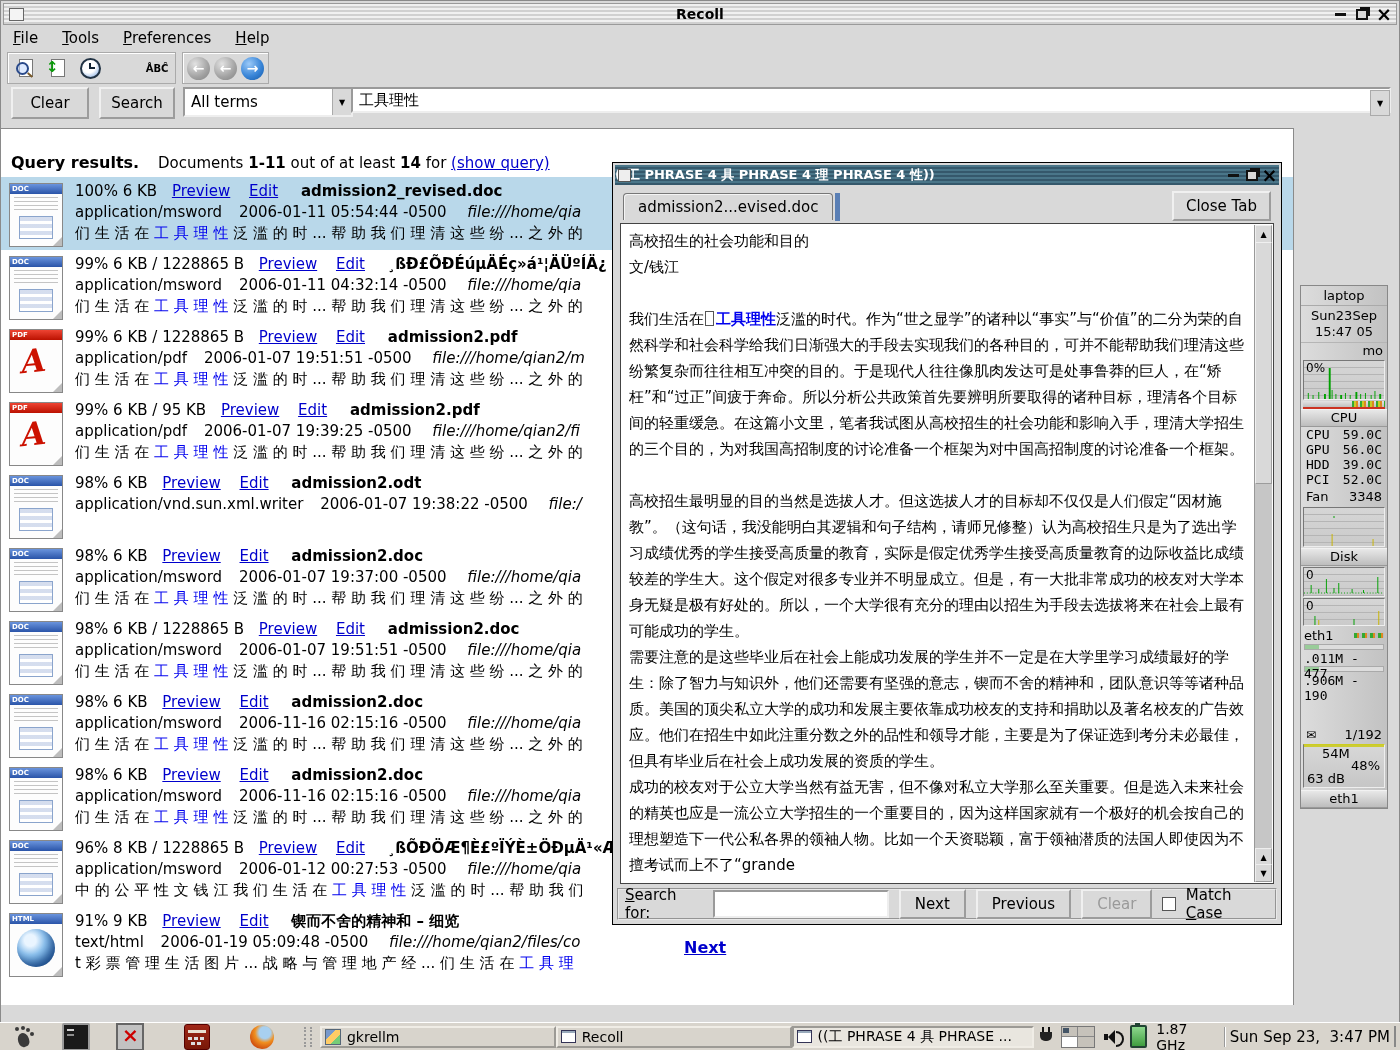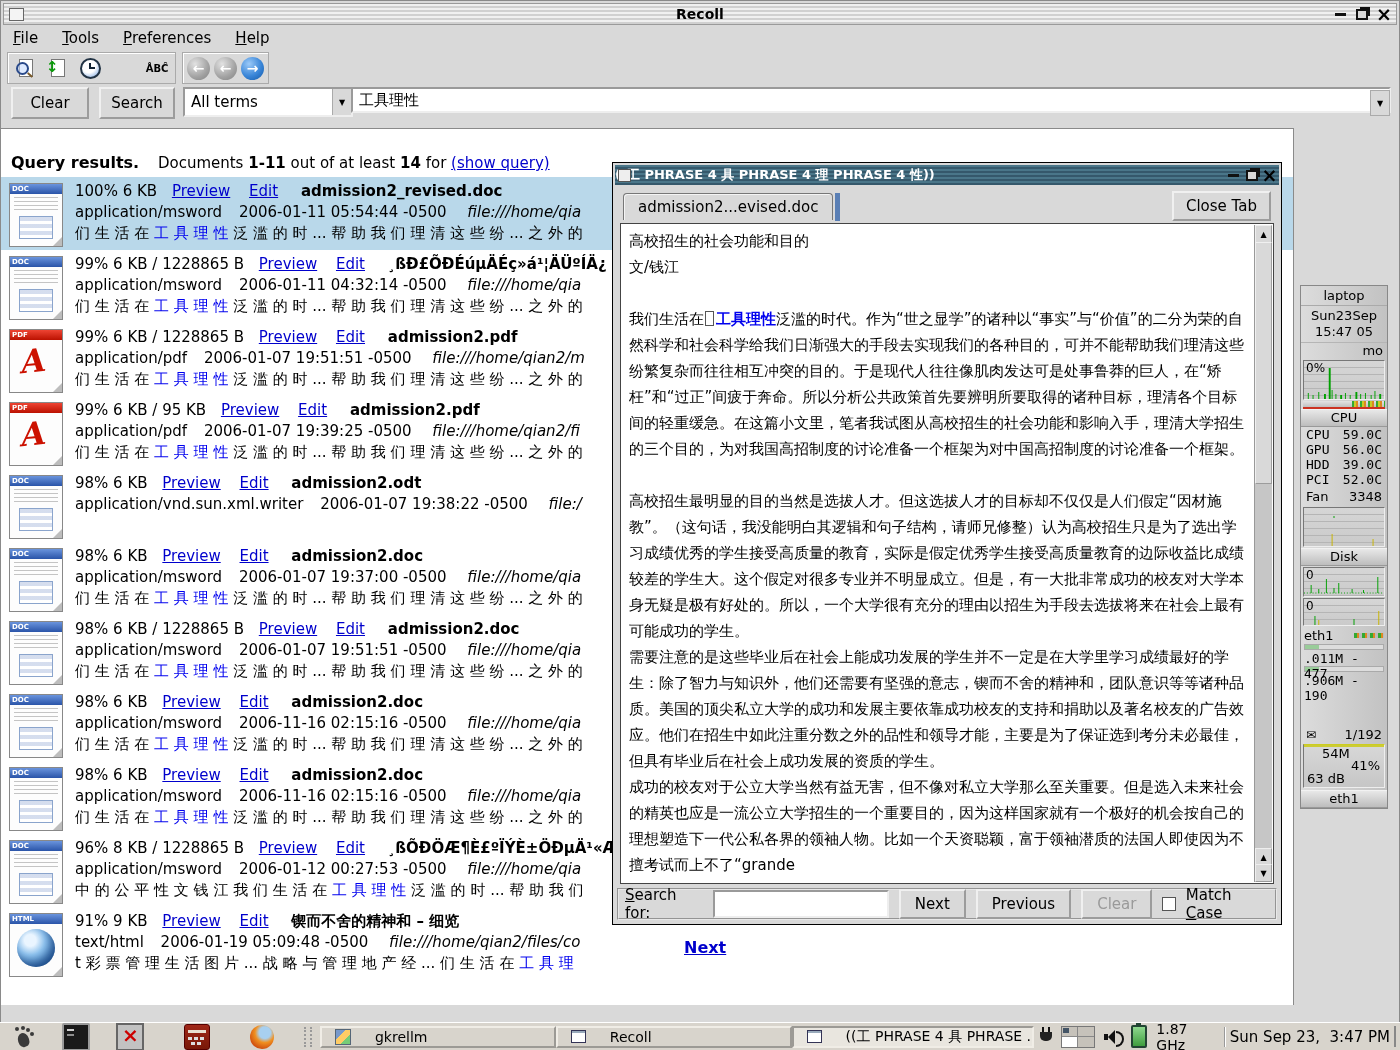--- a/index.html
+++ b/index.html
@@ -151,21 +151,21 @@
      box-shadow:6px -1px 0 #3a3a3a,11px 1px 0 #3a3a3a,15px 5px 0 #3a3a3a;}
   .li.term{margin-left:26px;background:#1a1a1a;border:2px solid #9a9a9a;border-radius:2px;}
   .li.term::before{content:"";position:absolute;left:3px;top:4px;width:7px;height:2px;background:#cfcfcf;box-shadow:0 5px 0 #8f8f8f;}
   .li.nodisp{margin-left:26px;background:#c2c2c2;border:2px solid #666;}
   .li.nodisp::before{content:"×";position:absolute;left:4px;top:-2px;color:#c00;font-weight:bold;font-size:20px;}
   .li.typew{margin-left:40px;background:linear-gradient(#a02818,#781808);border-radius:3px;border:1px solid #500;}
   .li.typew::before{content:"";position:absolute;left:3px;top:5px;width:18px;height:3px;background:#e8e0d0;}
   .li.typew::after{content:"";position:absolute;left:3px;top:12px;width:4px;height:3px;background:#ddd;box-shadow:6px 0 0 #ddd,12px 0 0 #ddd,3px 5px 0 #ddd,9px 5px 0 #ddd;}
   .li.ffox{margin-left:40px;border-radius:50%;background:radial-gradient(circle at 62% 32%,#a8d0f0 0 26%,#f09020 45%,#d05010 75%,#903000);}
   .handle{width:4px;height:20px;margin:0 8px 0 30px;border-left:2px dotted #999;border-right:2px dotted #999;}
-  .tb{height:22px;display:flex;align-items:center;gap:24px;padding:0 13px;background:#d8d4cc;
+  .tb{height:22px;display:flex;align-items:center;gap:6px;padding:0 3px;background:#d8d4cc;
       border:2px outset #f0ede6;font-size:14px;overflow:hidden;white-space:nowrap;box-sizing:border-box;}
   .tb.b0{width:238px;} .tb.b1{width:238px;} .tb.b2{width:245px;border-style:inset;background:#e9e6df;}
   .gk-ic{width:14px;height:14px;min-width:14px;border:1px solid #567;
      background:linear-gradient(135deg,#79c 0 34%,#fc6 34% 67%,#7c7 67%);}
   .win-ic{width:13px;height:11px;min-width:13px;background:#fff;border:1px solid #335;box-shadow:inset 0 2px 0 #9ab;}
   .tray{display:flex;align-items:center;gap:9px;margin-left:6px;}
   .plug{width:12px;height:20px;position:relative;}
   .plug::before{content:"";position:absolute;left:2px;top:0;width:2px;height:6px;background:#111;box-shadow:6px 0 0 #111;}
   .plug::after{content:"";position:absolute;left:0;top:5px;width:12px;height:9px;background:#222;border-radius:0 0 5px 5px;}
   .pager{width:32px;height:20px;display:grid;grid-template-columns:1fr 1fr;grid-template-rows:1fr 1fr;gap:1px;background:#888;border:1px solid #777;}
@@ -660,21 +660,21 @@
     <div class="gk-strip"></div>
     <div class="gk-netval">.906M - 190</div>
   </div>
   <div class="gk-gap"></div>
   <div class="gk-mail">
     <span class="mail-icon"></span>
     <span>1/192</span>
   </div>
   <div class="gk-membox">
     <span class="mem-l1">54M</span>
-    <span class="mem-l2">41%</span>
+    <span class="mem-l2">48%</span>
     <span class="mem-l3">63 dB</span>
   </div>
   <div class="gk-head">eth1</div>
 </div>
 
 <div class="taskbar">
   <span class="li foot"></span>
   <span class="li term"></span>
   <span class="li nodisp"></span>
   <span class="li typew"></span>

